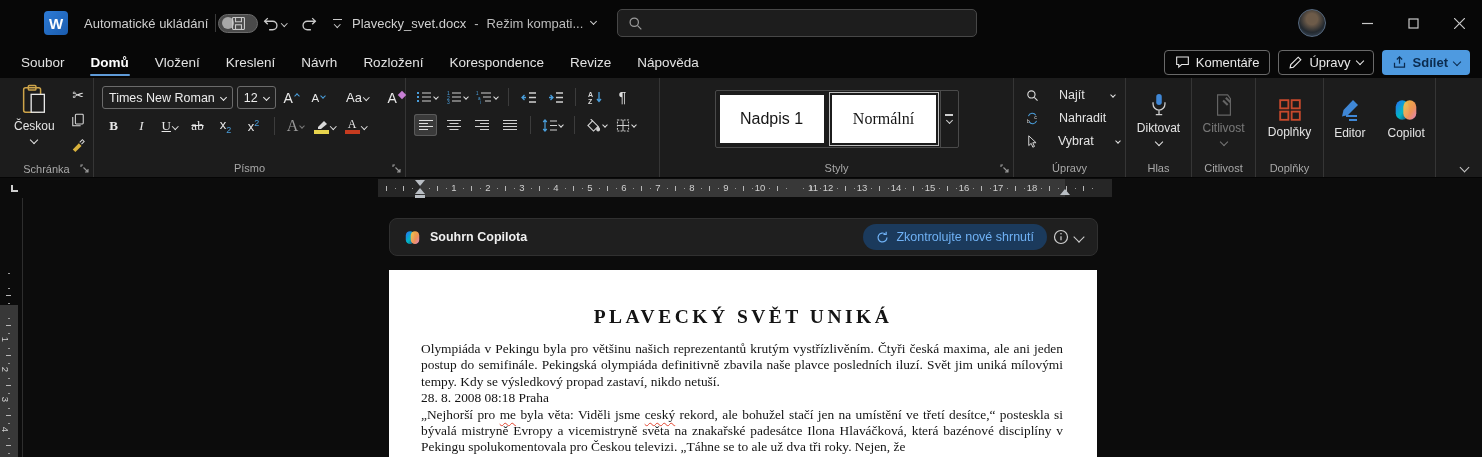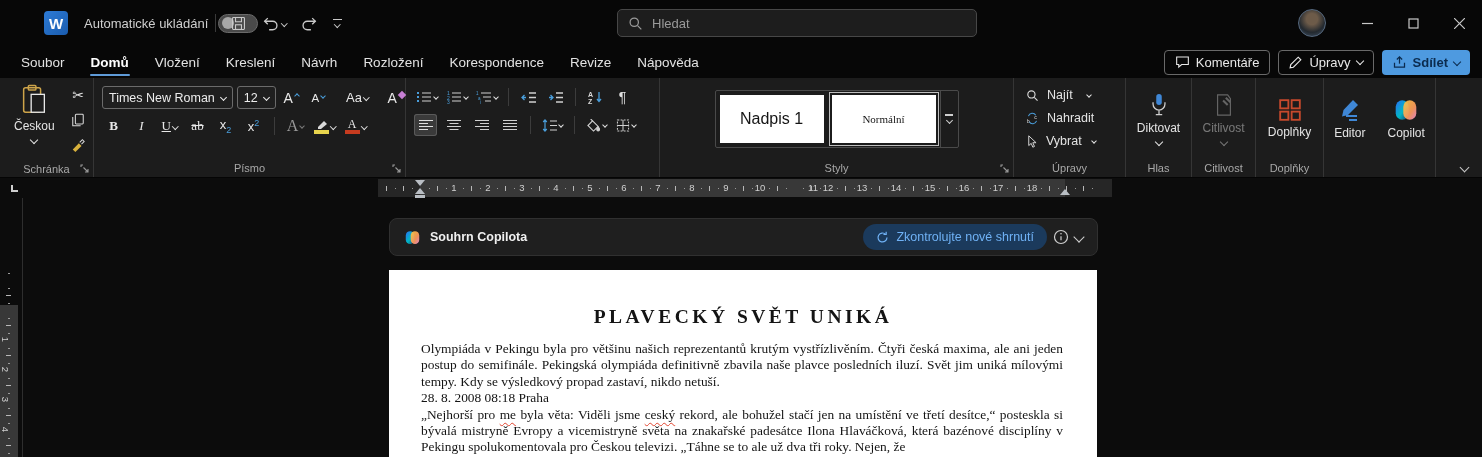--- a/index.html
+++ b/index.html
@@ -84,28 +84,28 @@
   .glyph-ab { text-decoration:line-through; font-family:"Liberation Serif", serif; }
   .blue { color:#4a9edb; }
   .underbar { display:block; width:15px; height:3.5px; margin-top:0.5px; }
 
   
   .stylegal { display:flex; align-items:stretch; border:1px solid #4a4a4a; border-radius:2px; background:#1c1c1c; }
   .stylecard { width:104px; height:48px; background:#ffffff; margin:4px; display:flex; align-items:center;
                justify-content:center; color:#151515; }
   .stylecard.h1 { font-size:16px; }
   .stylecard.title { font-size:16px; font-weight:bold; }
-  .stylecard.normal { font-family:"Liberation Serif", serif; font-size:11px; }
+  .stylecard.normal { font-family:"Liberation Serif", serif; font-size:16px; }
   .stylecard.selected { outline:1.5px solid #bfbfbf; outline-offset:2px; }
   .gal-strip { width:18px; border-left:1px solid #4a4a4a; display:flex; flex-direction:column;
                align-items:center; justify-content:center; color:#cfcfcf; gap:2px; }
   .gal-strip .bar { width:8px; height:1.3px; background:#cfcfcf; }
 
   
-  .edit-item { display:flex; align-items:center; gap:8px; height:22px; font-size:12.5px; color:#e4e4e4; padding:0 4px; }
+  .edit-item { display:flex; align-items:center; gap:20px; height:22px; font-size:12.5px; color:#e4e4e4; padding:0 4px; }
   .ribbon-collapse { position:absolute; right:14px; bottom:6px; color:#c9c9c9; }
 
   
   .rulerrow { position:absolute; left:0; top:178px; width:1482px; height:20px; background:#0c0c0c; }
   .tabstop { position:absolute; left:7px; top:3px; width:14px; height:14px; display:flex; align-items:center;
              justify-content:center; }
   .tabstop .L { width:7px; height:7px; border-left:2px solid #cfcfcf; border-bottom:2px solid #cfcfcf; }
   .h-ruler { position:absolute; left:378px; top:1px; width:734px; height:18px; background:#262626; }
   .h-active { position:absolute; left:42px; top:0; width:645px; height:18px; background:#383838; }
   .rnum { position:absolute; top:3px; font-size:9.5px; color:#d0d0d0; transform:translateX(-50%); }
@@ -193,28 +193,33 @@
         <svg class="ic" width="18" height="16" viewBox="0 0 20 18" fill="none" stroke="#c9c9c9" stroke-width="1.5">
           <path d="M16 7H7a4.8 4.8 0 1 0 0 9.6h4"></path>
             <path d="M12.5 3.5L16 7l-3.5 3.5"></path>
         </svg>
       </span>
       <span class="qat-overflow">
         <span class="bar"></span>
           <span class="chev" style="width:4.5px;height:4.5px"></span>
       </span>
     </div>
+    <div class="doc-title">
+      <span>Plavecky_svet.docx</span>
+      <span class="suffix">-</span>
+      <span class="suffix">Režim kompati...</span>
+      <span class="chev" style="width:5px;height:5px;margin-bottom:3px"></span>
+    </div>
     <div class="searchbox">
       <span>
         <svg class="ic" width="15" height="15" viewBox="0 0 18 18" fill="none" stroke="#9a9a9a" stroke-width="1.5">
           <circle cx="7.5" cy="7.5" r="5"></circle>
             <path d="M11.5 11.5L16 16"></path>
         </svg>
       </span>
-      <input placeholder="Hledat" style="">
     </div>
     <div class="tb-right">
       <div class="avatar"></div>
       <div class="win-btn">
         <svg class="ic" width="11" height="11" viewBox="0 0 11 11" stroke="#c8c8c8" stroke-width="1.2">
             <path d="M0 5.5h11"></path>
           </svg>
       </div>
       <div class="win-btn">
         <svg class="ic" width="11" height="11" viewBox="0 0 11 11" fill="none" stroke="#c8c8c8" stroke-width="1.2">

